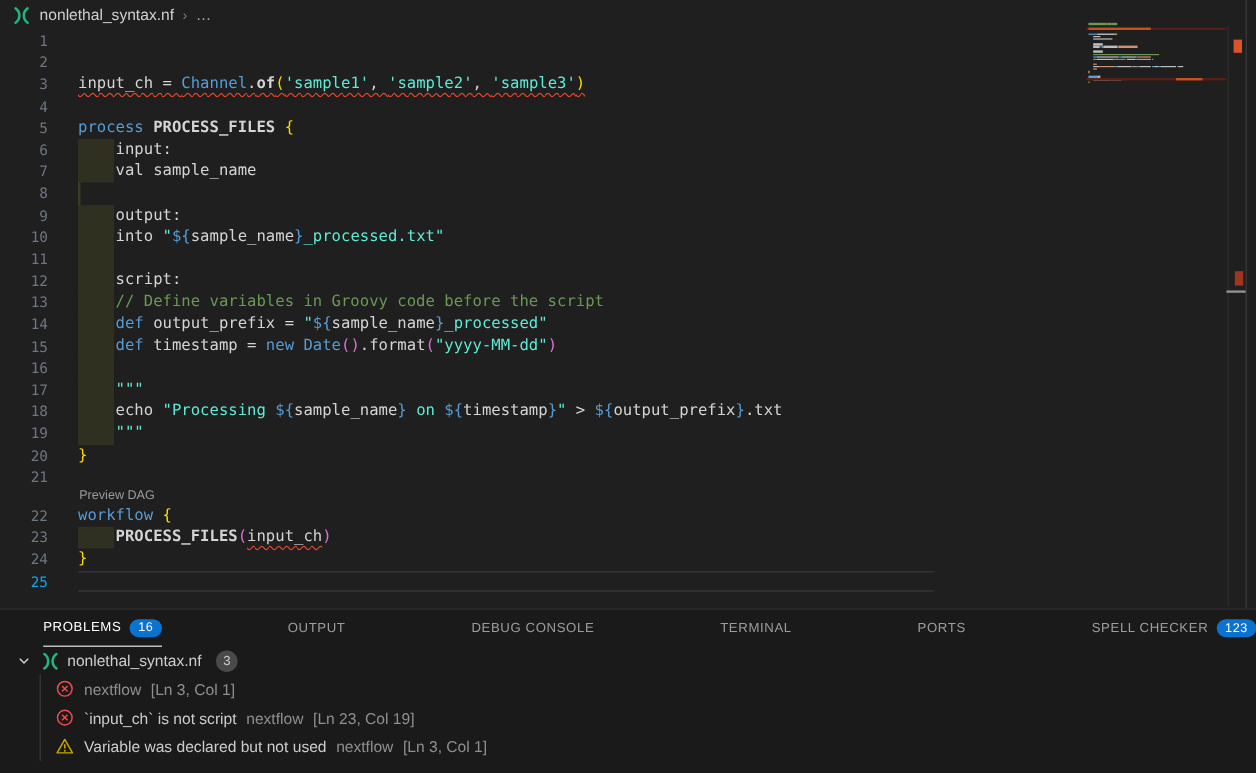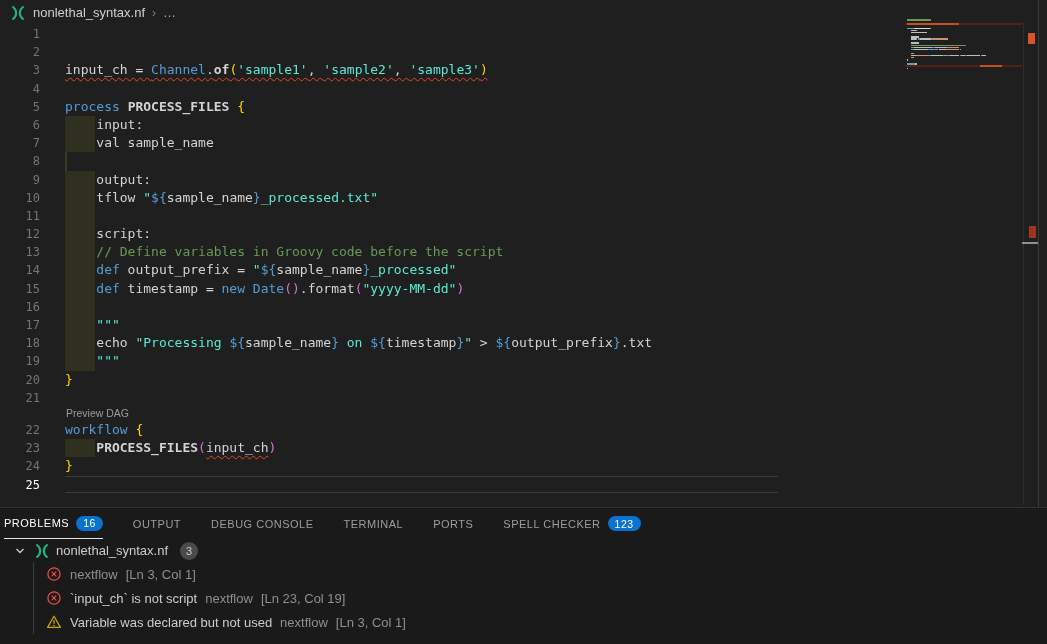--- a/index.html
+++ b/index.html
@@ -13,21 +13,21 @@
   .crumb-file { color:#cfcfcf; }
   .crumb-sep  { color:#7f7f7f; font-size:12px; }
   .crumb-more { color:#a5a5a5; letter-spacing:1px; }
 
   
   .code-area { position:absolute; top:25px; left:0; width:905px;
     font-family:"DejaVu Sans Mono","Liberation Mono",monospace; font-size:13px; }
   .line { position:relative; height:18.2px; line-height:18.2px; white-space:pre; }
   .ln { position:absolute; left:0; top:0; width:40px; text-align:right;
         color:#6e7681; font-size:12px; }
-  .line.current .ln { color:#ffffff; }
+  .line.current .ln { color:#0ea5e9; }
   .txt { position:absolute; left:65px; top:0; }
   .iblock { position:absolute; left:65px; top:0; width:30px; height:100%;
             background:rgba(255,255,64,0.08); }
   .iguide { position:absolute; left:65px; top:0; width:2px; height:100%;
             background:rgba(255,255,64,0.13); }
   .curbox { position:absolute; left:65px; right:127px; top:0; height:17px;
             border-top:1px solid #3a3a3a; border-bottom:1px solid #3a3a3a; }
   .tk.c  { color:#6A9955; }
   .tk.b  { color:#569CD6; }
   .tk.w  { color:#d4d4d4; }
@@ -52,21 +52,21 @@
   
   .vline1 { position:absolute; left:1023px; top:22px; width:1px; height:483px; background:#2f2f2f; }
   .vline2 { position:absolute; left:1038px; top:0;  width:1px; height:507px; background:#3a3a3a; }
   .ruler-mark-a { position:absolute; left:1028px; top:33px;  width:7px; height:11px; background:#d9532b; }
   .ruler-mark-b { position:absolute; left:1029px; top:226px; width:7px; height:12px; background:#9e3520; }
   .ruler-cursor { position:absolute; left:1022px; top:242px; width:16px; height:2px; background:#8f8f8f; }
 
   
   .panel { position:absolute; top:507px; left:0; right:0; bottom:0;
            background:#1a1a1a; border-top:1px solid #323232; }
-  .ptabs { display:flex; align-items:stretch; gap:30px; padding-left:4px; height:31px; }
+  .ptabs { display:flex; align-items:stretch; gap:30px; padding-left:36px; height:31px;justify-content:space-between; }
   .ptab { display:flex; align-items:center; gap:7px; font-size:11px;
           letter-spacing:0.5px; color:#9d9d9d; cursor:default; }
   .ptab.active { color:#ffffff; border-bottom:1px solid #e7e7e7; }
   .badge { background:#0a72cf; color:#ffffff; border-radius:10px;
            padding:1.5px 7px; font-size:10.5px; }
   .tree-row { display:flex; align-items:center; gap:6px; height:23px; padding-left:12px;
               font-size:13px; color:#cccccc; }
   .gbadge { background:#4a4a4a; color:#cccccc; border-radius:50%; width:18px; height:18px;
             display:flex; align-items:center; justify-content:center; font-size:11px; margin-left:6px; }
   .problems { margin-left:33px; border-left:1px solid #3a3a3a; }
@@ -94,21 +94,21 @@
   <div class="code-area" id="code">
       <div class="line"><span class="ln">1</span></div>
       <div class="line"><span class="ln">2</span><span class="txt"></span></div>
       <div class="line"><span class="ln">3</span><span class="txt sq"><span class="tk w">input_ch</span><span class="tk w"> = </span><span class="tk b">Channel</span><span class="tk w">.</span><span class="tk bw">of</span><span class="tk g">(</span><span class="tk s">'sample1'</span><span class="tk w">, </span><span class="tk s">'sample2'</span><span class="tk w">, </span><span class="tk s">'sample3'</span><span class="tk g">)</span></span></div>
       <div class="line"><span class="ln">4</span><span class="txt"></span></div>
       <div class="line"><span class="ln">5</span><span class="txt"><span class="tk b">process</span><span class="tk w"> </span><span class="tk bw">PROCESS_FILES</span><span class="tk w"> </span><span class="tk g">{</span></span></div>
       <div class="line"><span class="ln">6</span><div class="iblock"></div><span class="txt"><span class="tk ws">    </span><span class="tk w">input:</span></span></div>
       <div class="line"><span class="ln">7</span><div class="iblock"></div><span class="txt"><span class="tk ws">    </span><span class="tk w">val sample_name</span></span></div>
       <div class="line"><span class="ln">8</span><div class="iguide"></div><span class="txt"></span></div>
       <div class="line"><span class="ln">9</span><div class="iblock"></div><span class="txt"><span class="tk ws">    </span><span class="tk w">output:</span></span></div>
-      <div class="line"><span class="ln">10</span><div class="iblock"></div><span class="txt"><span class="tk ws">    </span><span class="tk w">tflow </span><span class="tk s">"</span><span class="tk b">${</span><span class="tk w">sample_name</span><span class="tk b">}</span><span class="tk s">_processed.txt"</span></span></div>
+      <div class="line"><span class="ln">10</span><div class="iblock"></div><span class="txt"><span class="tk ws">    </span><span class="tk w">into </span><span class="tk s">"</span><span class="tk b">${</span><span class="tk w">sample_name</span><span class="tk b">}</span><span class="tk s">_processed.txt"</span></span></div>
       <div class="line"><span class="ln">11</span><div class="iblock"></div><span class="txt"></span></div>
       <div class="line"><span class="ln">12</span><div class="iblock"></div><span class="txt"><span class="tk ws">    </span><span class="tk w">script:</span></span></div>
       <div class="line"><span class="ln">13</span><div class="iblock"></div><span class="txt"><span class="tk ws">    </span><span class="tk c">// Define variables in Groovy code before the script</span></span></div>
       <div class="line"><span class="ln">14</span><div class="iblock"></div><span class="txt"><span class="tk ws">    </span><span class="tk b">def</span><span class="tk w"> output_prefix = </span><span class="tk s">"</span><span class="tk b">${</span><span class="tk w">sample_name</span><span class="tk b">}</span><span class="tk s">_processed"</span></span></div>
       <div class="line"><span class="ln">15</span><div class="iblock"></div><span class="txt"><span class="tk ws">    </span><span class="tk b">def</span><span class="tk w"> timestamp = </span><span class="tk b">new</span><span class="tk w"> </span><span class="tk b">Date</span><span class="tk o">(</span><span class="tk o">)</span><span class="tk w">.format</span><span class="tk o">(</span><span class="tk s">"yyyy-MM-dd"</span><span class="tk o">)</span></span></div>
       <div class="line"><span class="ln">16</span><div class="iblock"></div><span class="txt"></span></div>
       <div class="line"><span class="ln">17</span><div class="iblock"></div><span class="txt"><span class="tk ws">    </span><span class="tk s">"""</span></span></div>
       <div class="line"><span class="ln">18</span><div class="iblock"></div><span class="txt"><span class="tk ws">    </span><span class="tk w">echo </span><span class="tk s">"Processing </span><span class="tk b">${</span><span class="tk w">sample_name</span><span class="tk b">}</span><span class="tk s"> on </span><span class="tk b">${</span><span class="tk w">timestamp</span><span class="tk b">}</span><span class="tk s">"</span><span class="tk w"> &gt; </span><span class="tk b">${</span><span class="tk w">output_prefix</span><span class="tk b">}</span><span class="tk w">.txt</span></span></div>
       <div class="line"><span class="ln">19</span><div class="iblock"></div><span class="txt"><span class="tk ws">    </span><span class="tk s">"""</span></span></div>
       <div class="line"><span class="ln">20</span><span class="txt"><span class="tk g">}</span></span></div>

